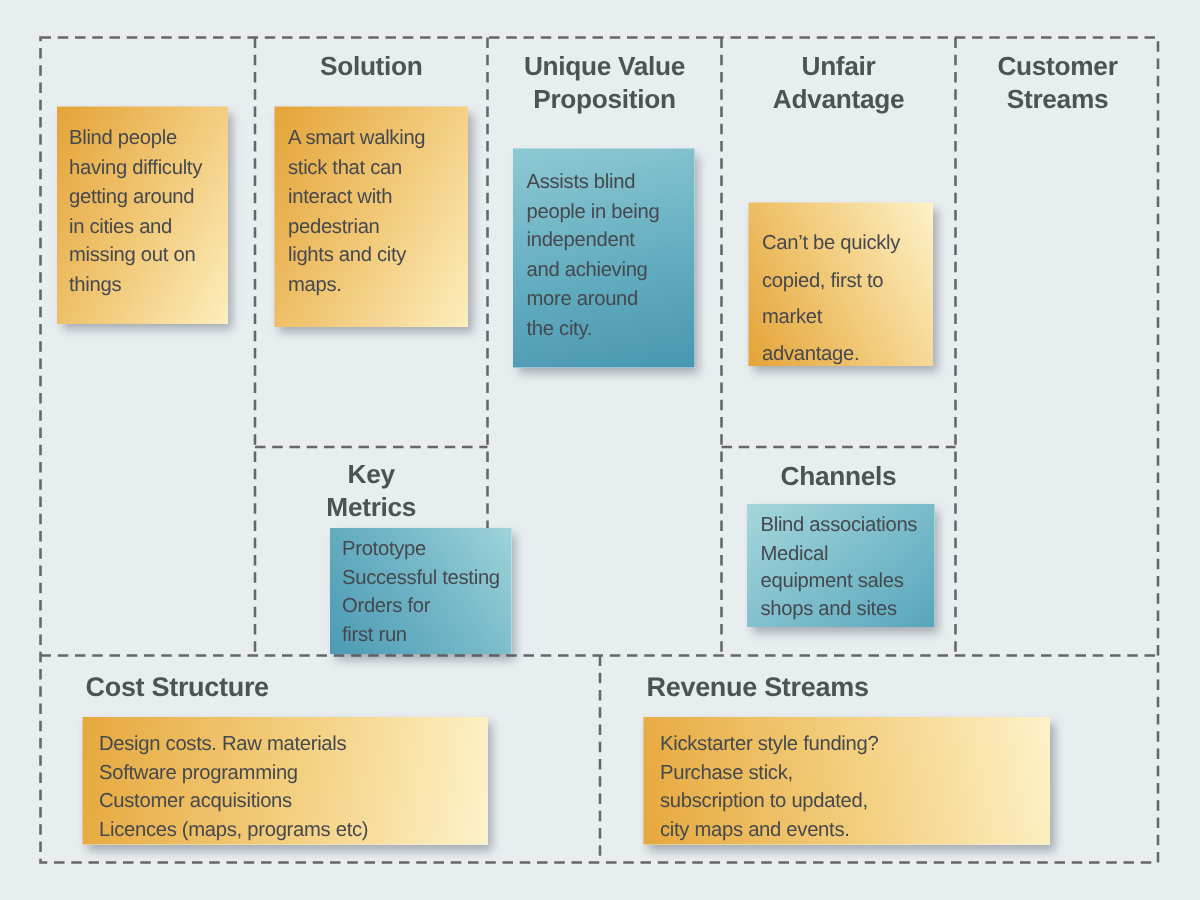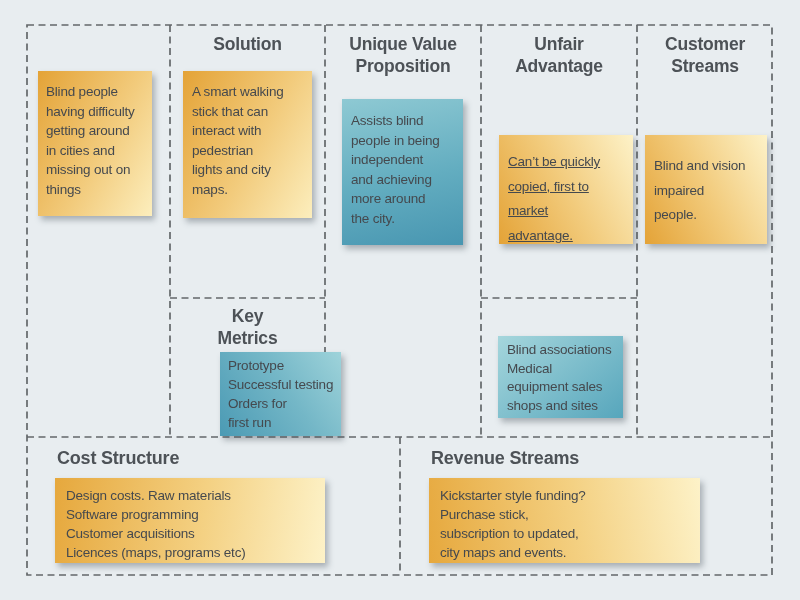--- a/index.html
+++ b/index.html
@@ -67,25 +67,24 @@
     left: 183px; top: 71px; width: 129px; height: 147px;
     padding: 11px 6px 0 9px;
     background: linear-gradient(118deg, #e4a337 0%, #f2cb7c 55%, #fceebd 100%);
   }
   .note--uvp {
     left: 342px; top: 99px; width: 121px; height: 146px;
     padding: 12px 5px 0 9px;
     background: linear-gradient(168deg, #8ec9d3 0%, #63adc0 55%, #4896b1 100%);
   }
   .note--unfair {
-    left: 499px; top: 135px; width: 134px; height: 109px;
+    left: 499px; top: 135px; width: 123px; height: 109px;
     padding: 15px 5px 0 9px;
     line-height: 24.5px;
     background: linear-gradient(62deg, #e4a337 0%, #f2cb7c 50%, #fdf2c8 100%);
-    text-decoration: underline;
   }
   .note--customer {
     left: 645px; top: 135px; width: 122px; height: 109px;
     padding: 19px 5px 0 9px;
     line-height: 24.5px;
     background: linear-gradient(62deg, #e4a337 0%, #f2cb7c 50%, #fdf2c8 100%);
   }
   .note--keymetrics {
     left: 187px; top: 352px; width: 121px; height: 84px;
     padding: 4px 4px 0 8px;
@@ -128,20 +127,21 @@
     <line x1="27" y1="437" x2="772" y2="437"></line>
     <line x1="400" y1="437" x2="400" y2="575"></line>
   </svg>
 
   <div class="heading h-problem">Problem</div>
   <div class="heading h-solution">Solution</div>
   <div class="heading h-uvp">Unique Value Proposition</div>
   <div class="heading h-unfair">Unfair Advantage</div>
   <div class="heading h-customer">Customer Streams</div>
   <div class="heading h-keymetrics">Key Metrics</div>
+  <div class="heading h-channels">Channels</div>
   <div class="heading heading--left h-cost">Cost Structure</div>
   <div class="heading heading--left h-revenue">Revenue Streams</div>
 
   <div class="note note--problem">Blind people
 having difficulty
 getting around
 in cities and
 missing out on
 things</div>
   <div class="note note--solution">A smart walking
@@ -153,23 +153,20 @@
   <div class="note note--uvp">Assists blind
 people in being
 independent
 and achieving
 more around
 the city.</div>
   <div class="note note--unfair">Can’t be quickly
 copied, first to
 market
 advantage.</div>
-  <div class="note note--customer">Blind and vision
-impaired
-people.</div>
   <div class="note note--keymetrics">Prototype
 Successful testing
 Orders for
 first run</div>
   <div class="note note--channels">Blind associations
 Medical
 equipment sales
 shops and sites</div>
   <div class="note note--cost">Design costs. Raw materials
 Software programming

